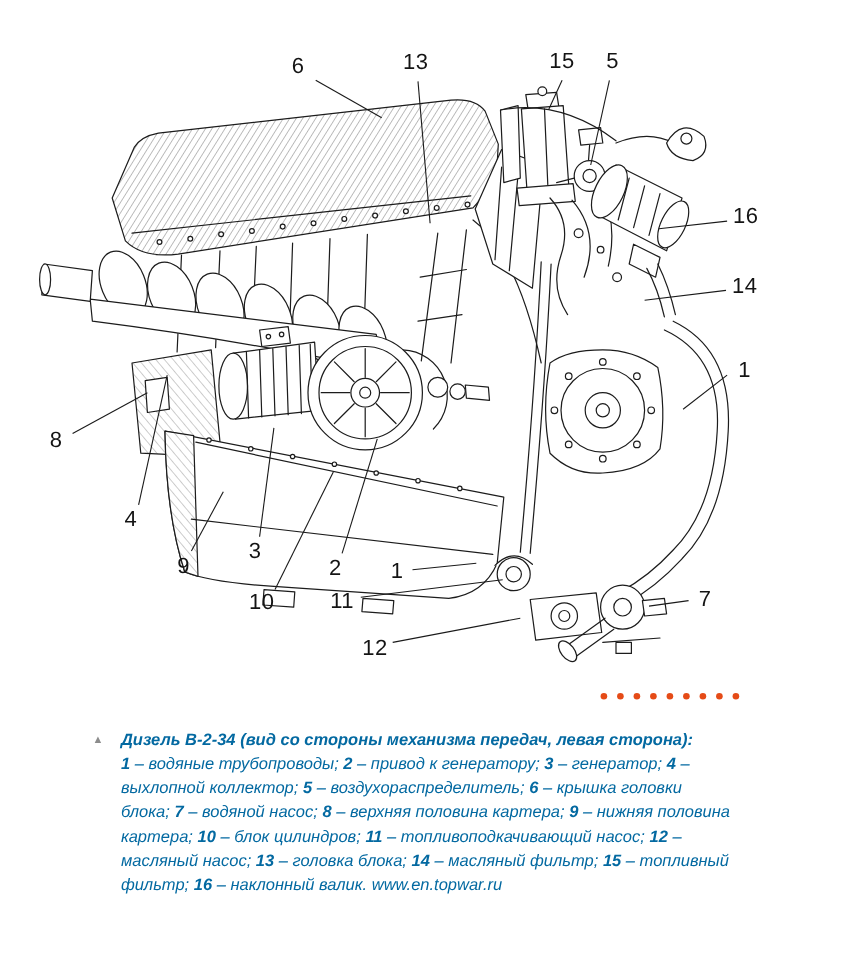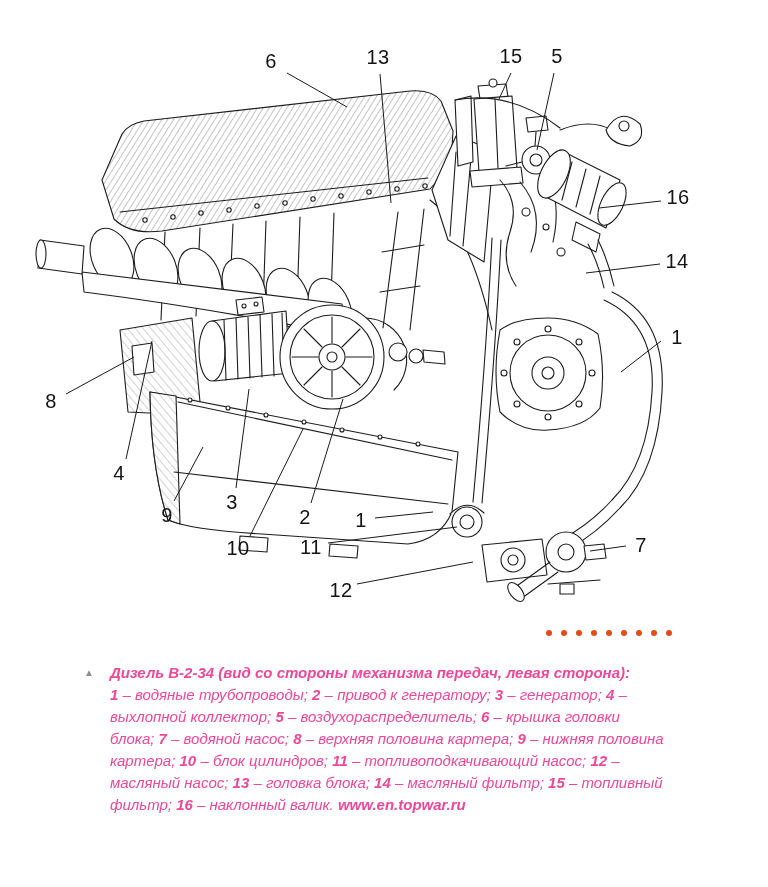--- a/index.html
+++ b/index.html
@@ -19,25 +19,25 @@
   .dots { position:absolute; left:546px; top:630px; display:flex; gap:9px; }
   .dot { width:6px; height:6px; border-radius:50%; display:block; }
 
   .caption {
     position:absolute; left:84px; top:662px; width:606px;
     display:flex; align-items:flex-start; gap:16px;
   }
   .caption .marker { color:#8c8c8c; font-size:10px; line-height:22px; flex:0 0 auto; }
   .caption-body {
     width:558px; font-style:italic; font-size:15px; line-height:22px;
-    color:#ec4899; font-family:"Liberation Sans", sans-serif;
+    color:#0369a1; font-family:"Liberation Sans", sans-serif;
   }
   .caption-title { font-weight:bold; display:block; }
   .caption-body b { font-weight:bold; }
-  .watermark { font-style:italic;font-weight:bold; }
+  .watermark { font-style:italic; }
 </style>
 </head>
 <body>
 
 <div class="page">
 
   <div class="figure">
     <svg viewBox="0 0 768 660" width="768" height="660">
       <defs>
         <pattern id="hA" patternUnits="userSpaceOnUse" width="5" height="5" patternTransform="rotate(32)">

